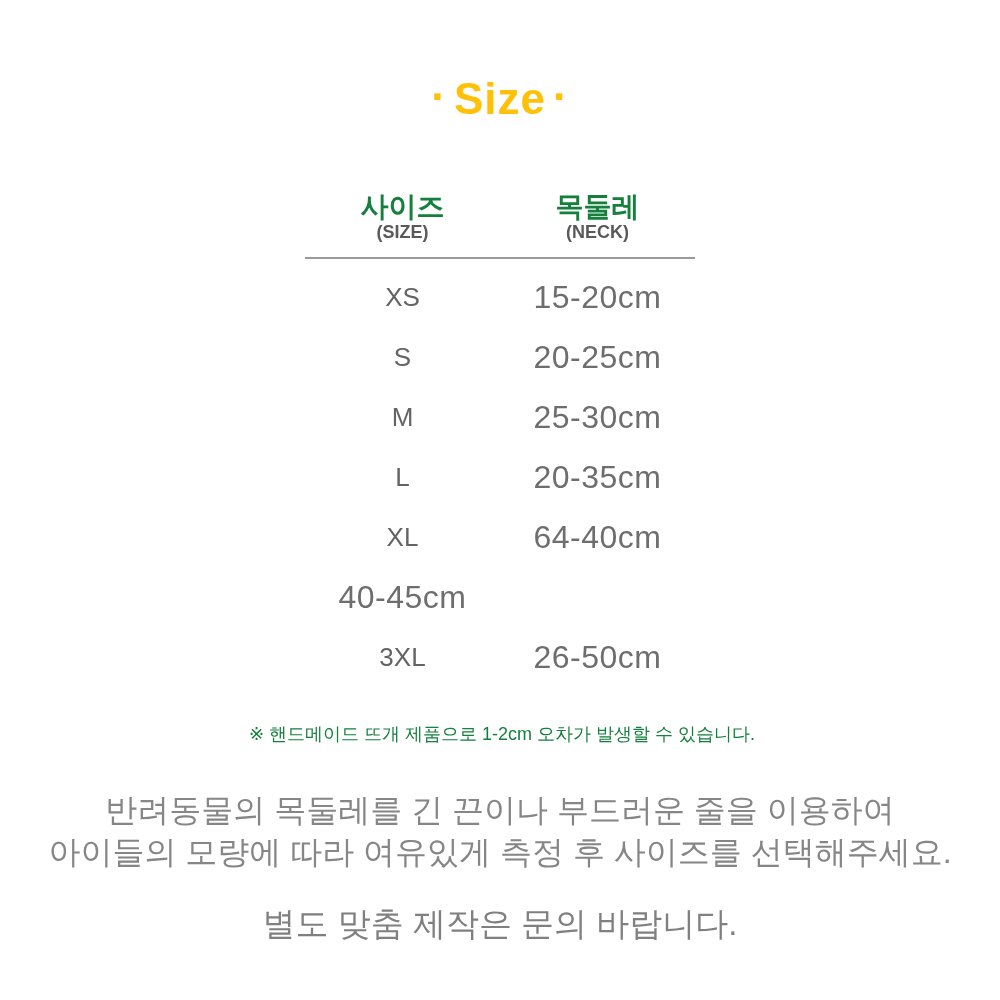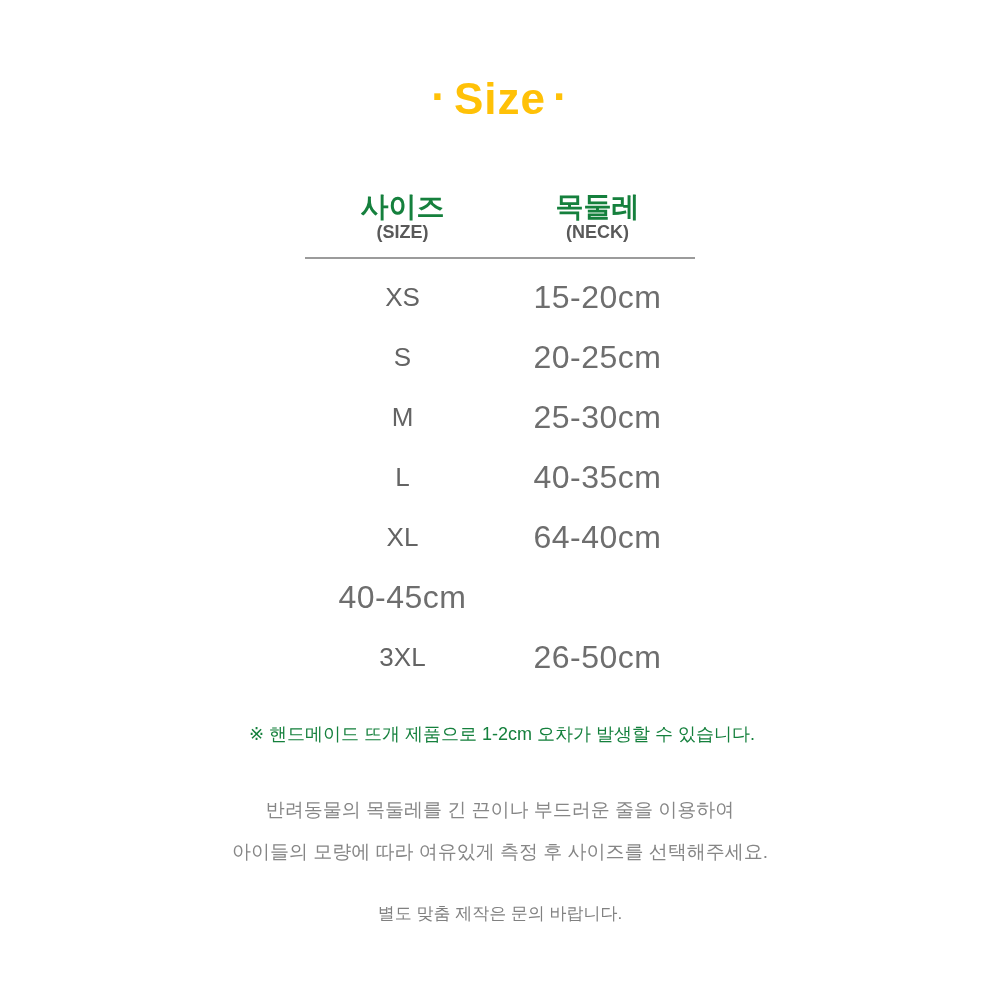--- a/index.html
+++ b/index.html
@@ -97,33 +97,33 @@
     font-weight: 400;
     color: #15803d;
   }
   
   .description {
     position: absolute;
     top: 789px;
     left: 0;
     width: 100%;
     text-align: center;
-    font-size: 19px;
+    font-size: 32px;
     font-weight: 400;
     color: #868686;
     line-height: 42px;
   }
   
   .footer-line {
     position: absolute;
     top: 902px;
     left: 0;
     width: 100%;
     text-align: center;
-    font-size: 17px;
+    font-size: 33px;
     font-weight: 400;
     color: #808080;
   }
 </style>
 </head>
 <body>
 
 <div class="page">
 
   <div class="title">
@@ -150,21 +150,21 @@
       <div class="trow">
         <div class="td size">S</div>
         <div class="td neck">20-25cm</div>
       </div>
       <div class="trow">
         <div class="td size">M</div>
         <div class="td neck">25-30cm</div>
       </div>
       <div class="trow">
         <div class="td size">L</div>
-        <div class="td neck">40-35cm</div>
+        <div class="td neck">20-35cm</div>
       </div>
       <div class="trow">
         <div class="td size">XL</div>
         <div class="td neck">64-40cm</div>
       </div>
       <div class="trow">
         <div class="td neck">40-45cm</div>
       </div>
       <div class="trow">
         <div class="td size">3XL</div>

